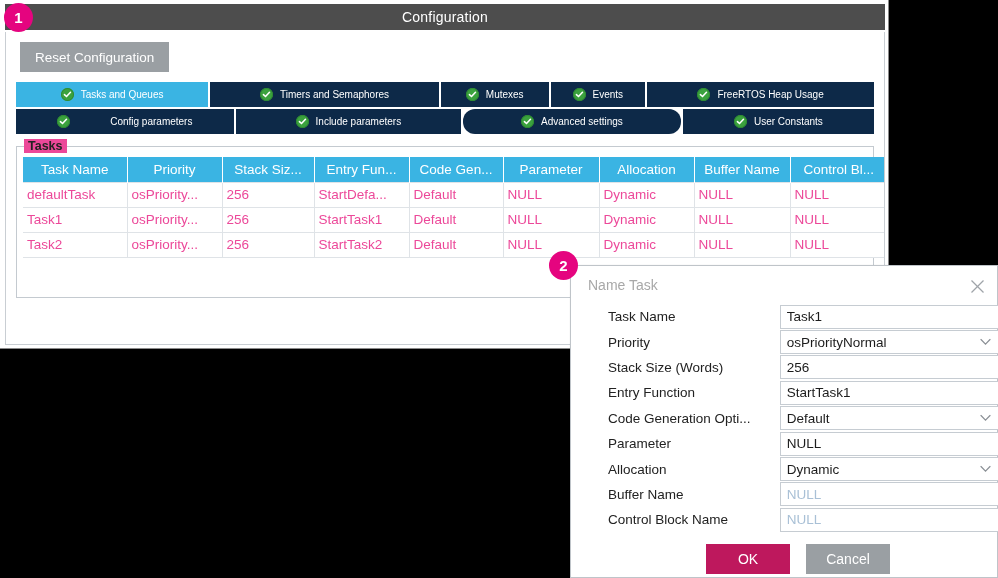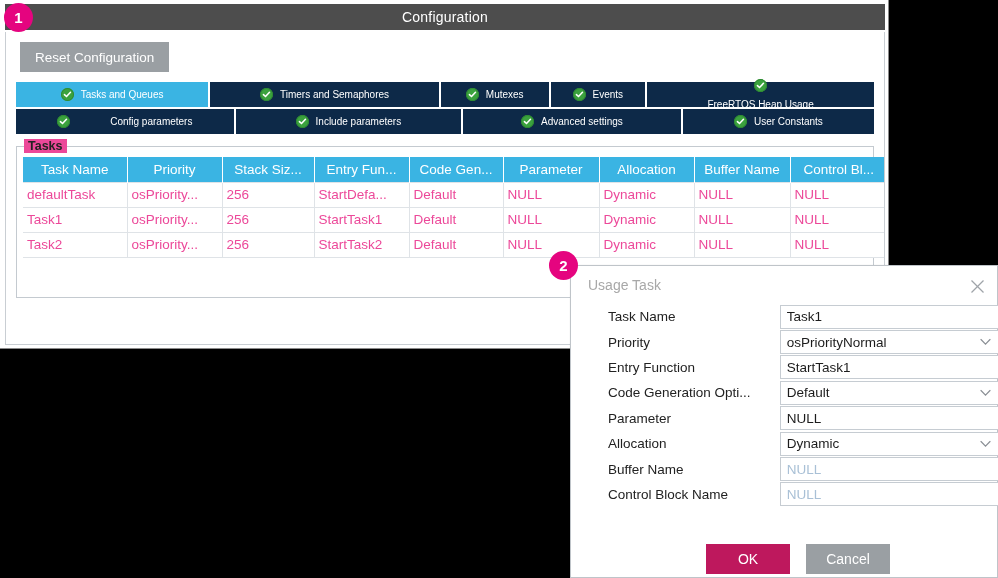--- a/index.html
+++ b/index.html
@@ -227,21 +227,21 @@
               <span>Mutexes</span>
             </div>
             <div class="tab" style="width: 95px;">
               <span class="chk">
                 <svg width="9" height="9" viewBox="0 0 10 10">
                   <path d="M1.6 5.1 L3.9 7.3 L8.3 2.6" fill="none" stroke="#ffffff" stroke-width="1.7" stroke-linecap="round" stroke-linejoin="round"></path>
                 </svg>
               </span>
               <span>Events</span>
             </div>
-            <div class="tab" style="width: 228px; flex-direction: column;">
+            <div class="tab" style="width: 228px;">
               <span class="chk">
                 <svg width="9" height="9" viewBox="0 0 10 10">
                   <path d="M1.6 5.1 L3.9 7.3 L8.3 2.6" fill="none" stroke="#ffffff" stroke-width="1.7" stroke-linecap="round" stroke-linejoin="round"></path>
                 </svg>
               </span>
               <span>FreeRTOS Heap Usage</span>
             </div>
           </div>
         <div class="tab-row" id="tab-row-2">
             <div class="tab" style="width: 222px; gap: 40px;">
@@ -253,21 +253,21 @@
               <span>Config parameters</span>
             </div>
             <div class="tab" style="width: 230px;">
               <span class="chk">
                 <svg width="9" height="9" viewBox="0 0 10 10">
                   <path d="M1.6 5.1 L3.9 7.3 L8.3 2.6" fill="none" stroke="#ffffff" stroke-width="1.7" stroke-linecap="round" stroke-linejoin="round"></path>
                 </svg>
               </span>
               <span>Include parameters</span>
             </div>
-            <div class="tab" style="width: 222px;">
+            <div class="tab" style="width: 222px; border-radius: 12px;">
               <span class="chk">
                 <svg width="9" height="9" viewBox="0 0 10 10">
                   <path d="M1.6 5.1 L3.9 7.3 L8.3 2.6" fill="none" stroke="#ffffff" stroke-width="1.7" stroke-linecap="round" stroke-linejoin="round"></path>
                 </svg>
               </span>
               <span>Advanced settings</span>
             </div>
             <div class="tab" style="width: 195px;">
               <span class="chk">
                 <svg width="9" height="9" viewBox="0 0 10 10">
@@ -342,21 +342,21 @@
               </tr>
             </tbody>
         </table>
         <div class="group-blank"></div>
       </div>
 
     </div>
   </div>
 
   <div class="dialog">
-    <div class="dlg-title">Usage Task</div>
+    <div class="dlg-title">Name Task</div>
 
     <div class="dlg-close">
       <svg width="15" height="15" viewBox="0 0 15 15" aria-hidden="true">
         <line x1="1.5" y1="1.5" x2="13.5" y2="13.5" stroke="currentColor" stroke-width="1.3"></line>
         <line x1="13.5" y1="1.5" x2="1.5" y2="13.5" stroke="currentColor" stroke-width="1.3"></line>
       </svg>
     </div>
 
     <div class="form" id="dialog-form">
         <div class="frow">
@@ -370,20 +370,26 @@
           <div class="fctl">
             <span>osPriorityNormal</span>
             <span class="caret">
               <svg width="11" height="7" viewBox="0 0 11 7">
                 <path d="M1 1 L5.5 5.6 L10 1" fill="none" stroke="currentColor" stroke-width="1.2" stroke-linecap="round"></path>
               </svg>
             </span>
           </div>
         </div>
         <div class="frow">
+          <div class="flabel">Stack Size (Words)</div>
+          <div class="fctl">
+            <span>256</span>
+          </div>
+        </div>
+        <div class="frow">
           <div class="flabel">Entry Function</div>
           <div class="fctl">
             <span>StartTask1</span>
           </div>
         </div>
         <div class="frow">
           <div class="flabel">Code Generation Opti...</div>
           <div class="fctl">
             <span>Default</span>
             <span class="caret">

